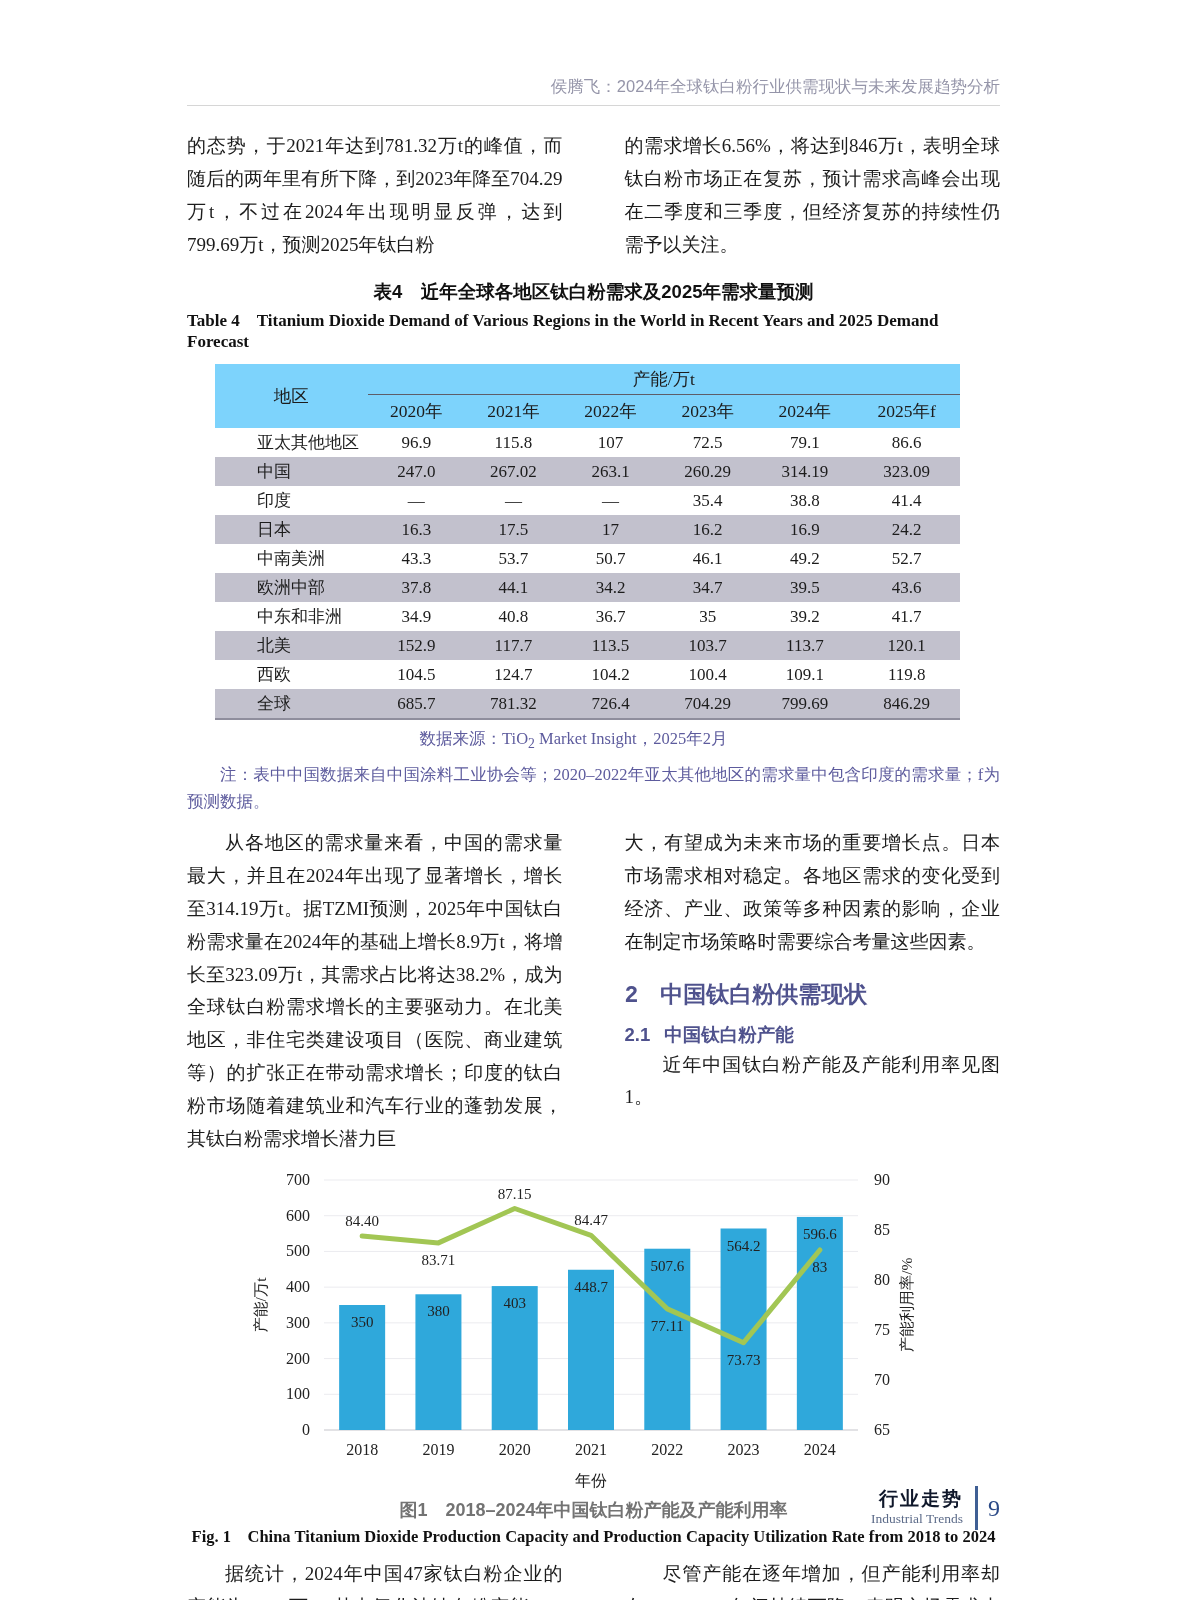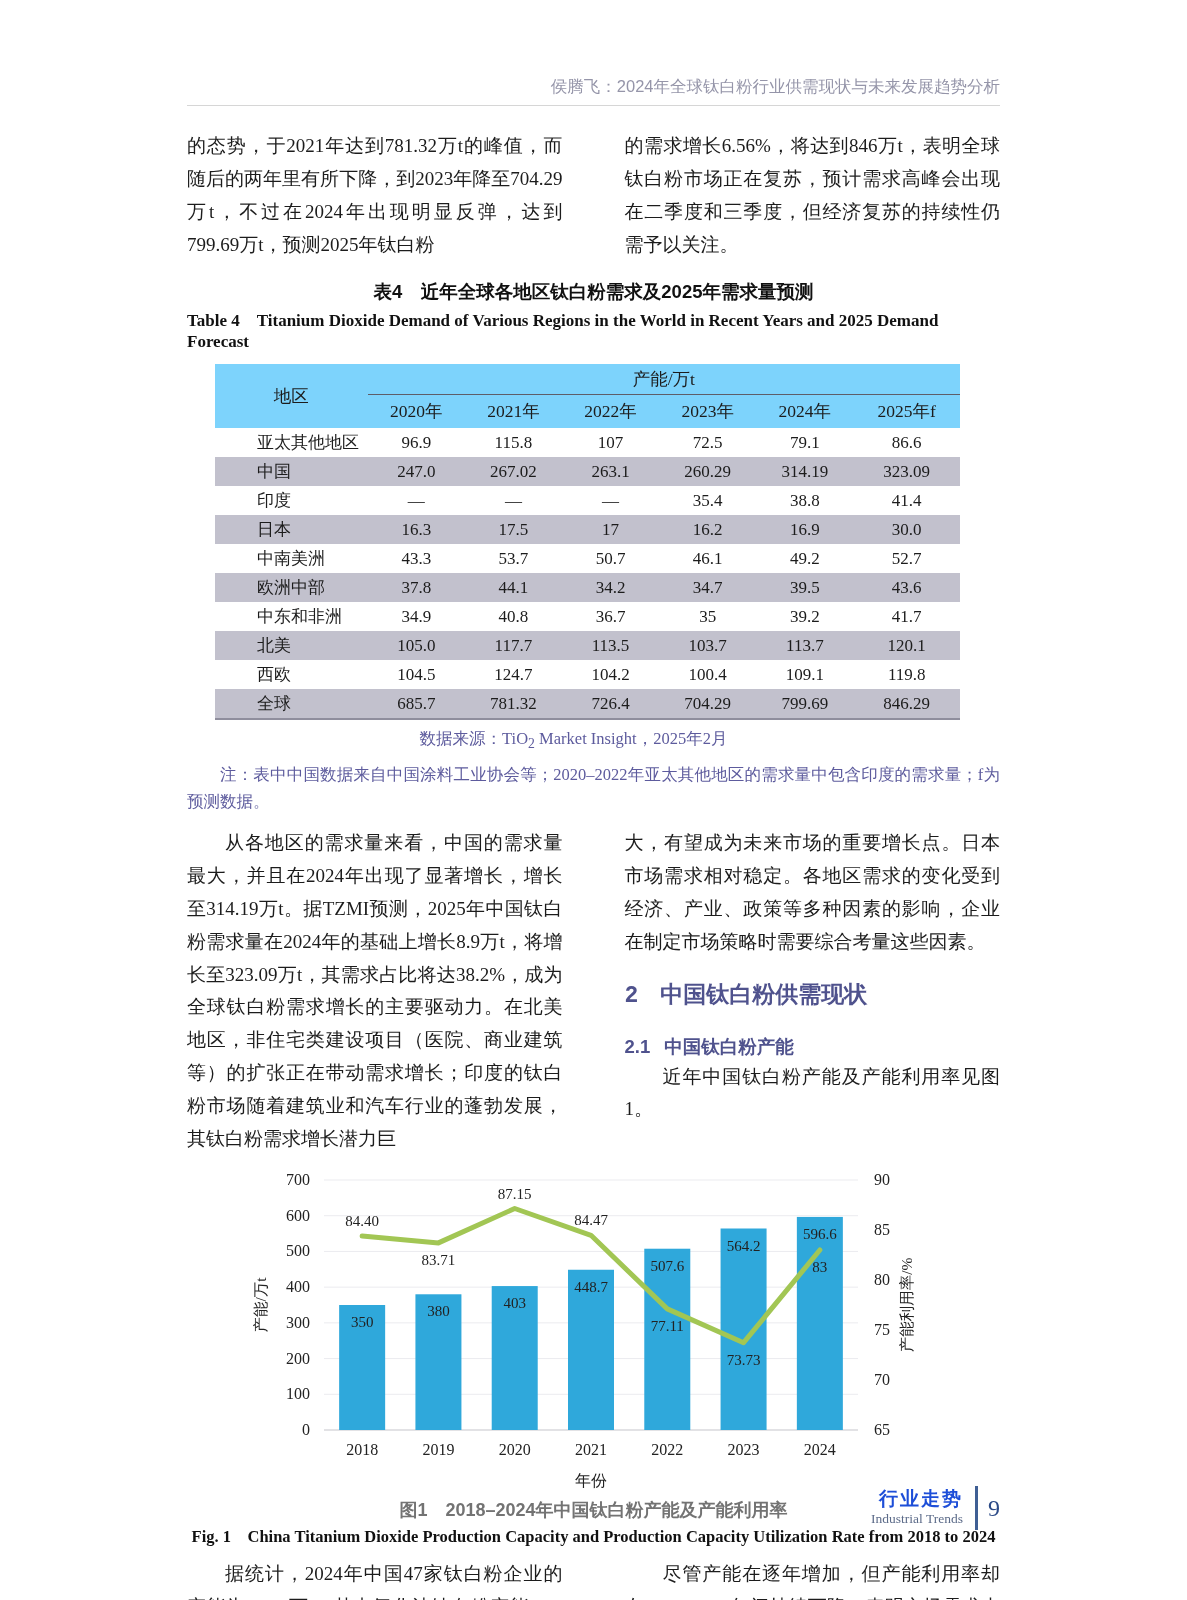--- a/index.html
+++ b/index.html
@@ -82,21 +82,21 @@
   }
 
   
   .sec-h2 {
     margin-top:20px;
     font-family:Liberation Mono, monospace;
     font-weight:bold; font-size:23px; color:#4f528d;
   }
   .sec-h2 .sec-num { margin-right:22px; }
   .sec-h3 {
-    margin-top:24px;
+    margin-top:12px;
     font-family:"Liberation Sans","DejaVu Sans",sans-serif;
     font-weight:bold; font-size:18.5px; color:#4f528d;
   }
   .sec-h3 .sec-num { margin-right:14px; }
   .sec-intro { margin-top:2px; }
 
   
   .figure-block { margin-top:6px; text-align:center; }
   .chart-svg { display:block; margin:0 auto; }
   .fig-caption-cn {
@@ -110,21 +110,21 @@
   }
 
   
   .footer {
     position:absolute; right:110px; bottom:70px;
     display:flex; align-items:center;
   }
   .footer .labels { text-align:right; line-height:1.1; }
   .footer .cn {
     font-family:Liberation Serif, serif;
-    font-weight:bold; font-size:19px; color:#1d4ed8; letter-spacing:2px;
+    font-weight:bold; font-size:19px; color:#0f172a; letter-spacing:2px;
   }
   .footer .en { font-size:13.5px; color:#5c6b89; margin-top:2px; }
   .footer .vbar { width:3px; height:44px; background:#3f5f94; margin:0 10px 0 12px; }
   .footer .pagenum { font-size:24px; color:#2c4b87; }
 </style>
 </head>
 <body>
 
 <div class="page">
   <div class="content">
@@ -183,21 +183,21 @@
             <td>38.8</td>
             <td>41.4</td>
           </tr>
           <tr class="alt">
             <td class="region">日本</td>
             <td>16.3</td>
             <td>17.5</td>
             <td>17</td>
             <td>16.2</td>
             <td>16.9</td>
-            <td>30.0</td>
+            <td>24.2</td>
           </tr>
           <tr>
             <td class="region">中南美洲</td>
             <td>43.3</td>
             <td>53.7</td>
             <td>50.7</td>
             <td>46.1</td>
             <td>49.2</td>
             <td>52.7</td>
           </tr>
@@ -214,21 +214,21 @@
             <td class="region">中东和非洲</td>
             <td>34.9</td>
             <td>40.8</td>
             <td>36.7</td>
             <td>35</td>
             <td>39.2</td>
             <td>41.7</td>
           </tr>
           <tr class="alt">
             <td class="region">北美</td>
-            <td>105.0</td>
+            <td>152.9</td>
             <td>117.7</td>
             <td>113.5</td>
             <td>103.7</td>
             <td>113.7</td>
             <td>120.1</td>
           </tr>
           <tr>
             <td class="region">西欧</td>
             <td>104.5</td>
             <td>124.7</td>

